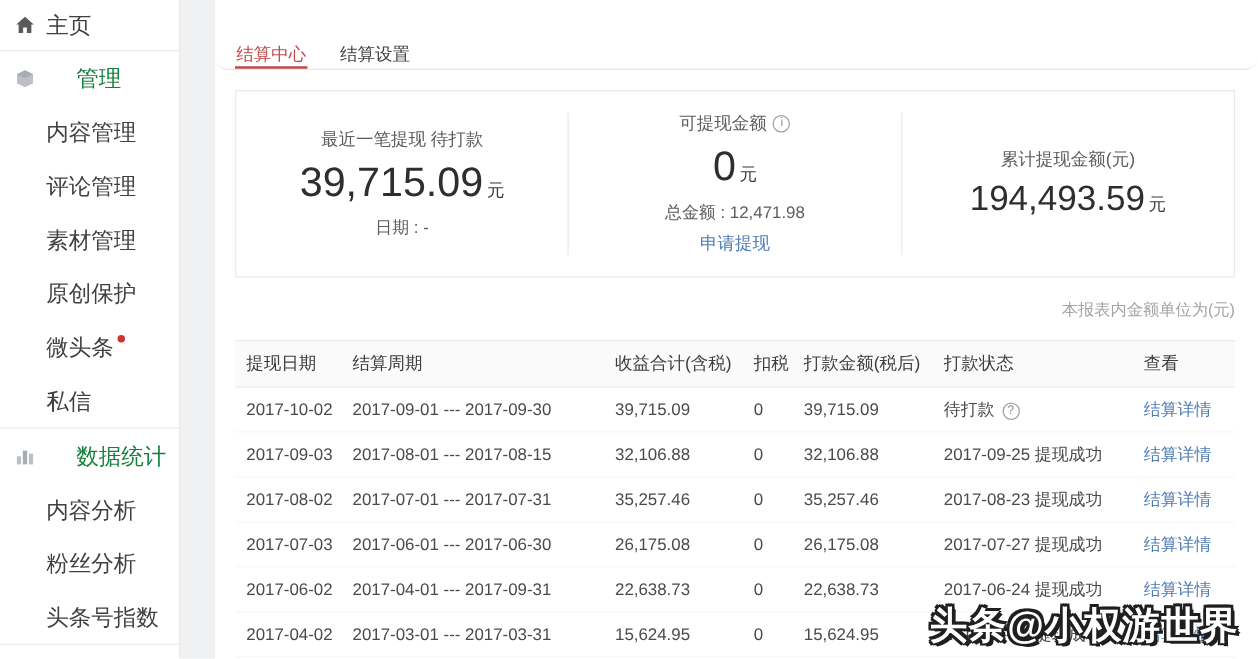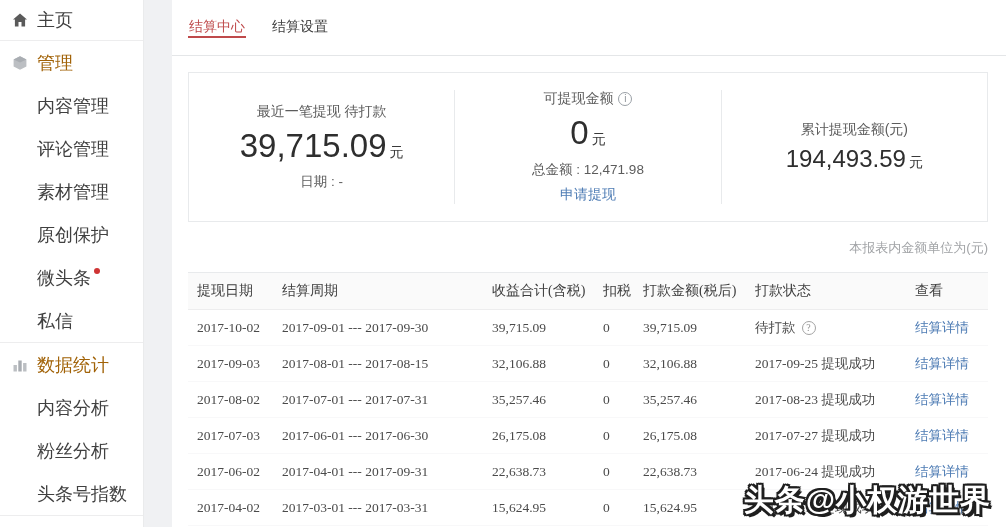--- a/index.html
+++ b/index.html
@@ -5,60 +5,60 @@
   * { margin:0; padding:0; box-sizing:border-box; }
   html,body { width:1006px; height:527px; overflow:hidden; background:#fff;
     font-family:"Liberation Sans","DejaVu Sans",sans-serif; color:#333; }
   .app { position:relative; display:flex; width:1006px; height:527px; background:#fff; }
 
   
   .sidebar { width:144px; flex:none; background:#fff; border-right:1px solid #eaebec; }
   .side-item { height:43px; display:flex; align-items:center; padding-left:12px;
     font-size:18px; color:#404040; cursor:pointer; white-space:nowrap; }
   .side-item.top { height:40px; }
-  .side-item.section { color:#a16207; cursor:default; }
+  .side-item.section { color:#15803d; cursor:default;gap:24px; }
   .side-item.child { padding-left:37px; }
   .side-item .icon { width:16px; height:16px; margin-right:9px; flex:none; display:flex; align-items:center; }
   .side-divider { height:1px; background:#ededee; }
   .badge-dot { width:6px; height:6px; border-radius:50%; background:#cf3434;
     display:inline-block; margin-left:3px; transform:translateY(-7px); }
 
   
   .gutter { width:28px; flex:none; background:#f0f1f3; }
 
   
   .main { flex:1; min-width:0; display:flex; flex-direction:column; background:#fff; }
-  .tabs { height:56px; flex:none; display:flex; align-items:center;
-    padding-left:16px; border-bottom:1px solid #e4e6e8; }
+  .tabs { height:56px; flex:none; display:flex; align-items:flex-end;
+    padding-left:16px; border-bottom:1px solid #e4e6e8;border-radius:10px; }
   .tab { display:flex; align-items:center; margin-right:25px; padding:0 1px;
     font-size:14px; color:#404040; cursor:pointer; border-bottom:2px solid transparent; }
   .tab.active { color:#bf4a4b; border-bottom-color:#bf4a4b; }
 
   .content { padding:16px 18px 0 16px; }
 
   
   .summary { display:flex; height:150px; border:1px solid #e8eaec; align-items:stretch; }
   .card { flex:1; display:flex; flex-direction:column; align-items:center; justify-content:center; }
   .card-title { font-size:14px; color:#5c5c5c; display:flex; align-items:center; }
   .card-amount { margin-top:7px; color:#2e2e2e; line-height:1.1; }
   .card-amount .big { font-size:33px; }
-  .card.wide .big { font-size:24px; }
+  .card.wide .big { font-size:28px; }
   .card-amount .unit { font-size:14px; margin-left:3px; color:#3a3a3a; }
   .card-note { font-size:13.5px; color:#5c5c5c; margin-top:9px; }
   .card-link { font-size:14px; color:#4e7cb4; margin-top:7px; cursor:pointer; text-decoration:none; }
   .vdivider { width:1px; flex:none; align-self:center; height:114px; background:#e8eaec; }
   .info-circle { width:14px; height:14px; border:1px solid #9aa0a6; border-radius:50%;
     color:#8d9298; font-size:10px; line-height:12px; text-align:center; margin-left:5px;
     display:inline-block; cursor:pointer; }
 
   .report-note { text-align:right; font-size:13px; color:#a2a4a7; margin-top:16px;
     line-height:20px; margin-bottom:14px; }
 
   
-  table.settle { width:800px; border-collapse:collapse; table-layout:fixed;font-family:Liberation Serif, serif; }
+  table.settle { width:800px; border-collapse:collapse; table-layout:fixed; }
   table.settle th { font-weight:normal; text-align:left; height:37px; background:#fafafa;
     border-top:1px solid #e8eaec; border-bottom:1px solid #ededee; font-size:14px; color:#3d3d3d; }
   table.settle td { height:36px; font-size:13.5px; color:#4a4a4a;
     border-bottom:1px solid #f8f8f9; white-space:nowrap; }
   table.settle th:first-child, table.settle td:first-child { padding-left:9px; }
   .c1{width:94px}.c2{width:210px}.c3{width:111px}.c4{width:40px}.c5{width:112px}.c6{width:160px}.c7{width:73px}
   .q-icon { width:14px; height:14px; border:1px solid #a3a3a3; border-radius:50%;
     color:#8f8f8f; font-size:10px; line-height:12px; text-align:center; display:inline-block;
     margin-left:6px; vertical-align:1px; cursor:pointer; }
   .tbl-link { color:#4e7cb4; text-decoration:none; cursor:pointer; }

